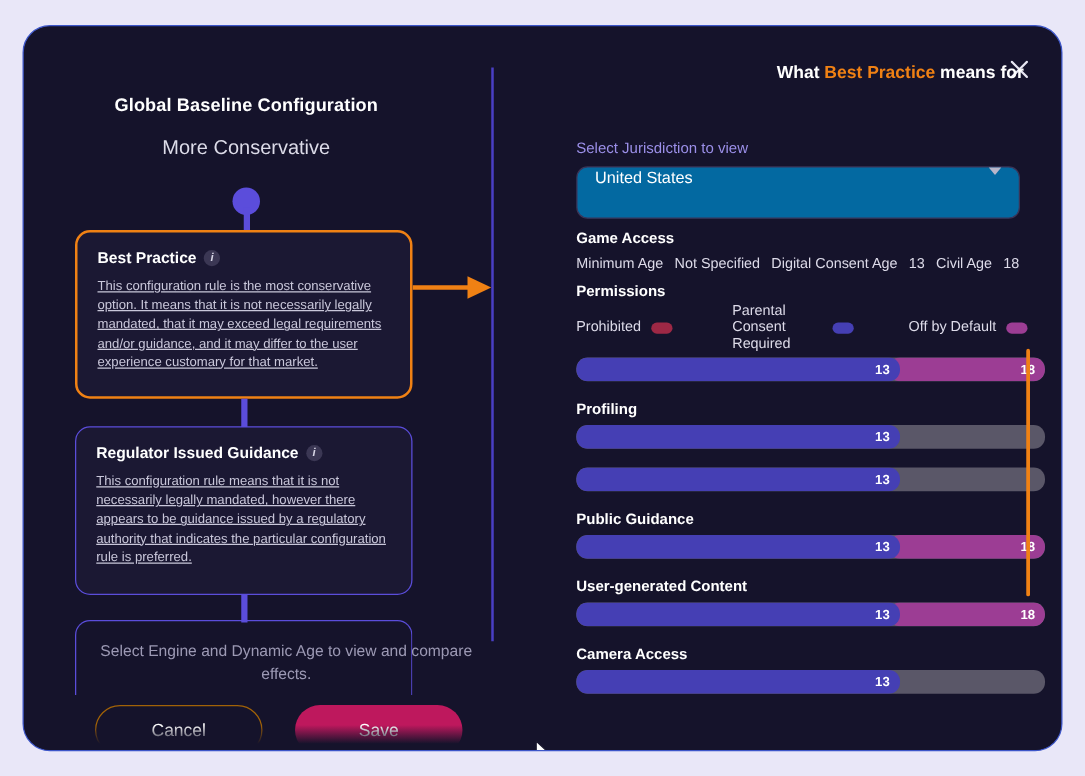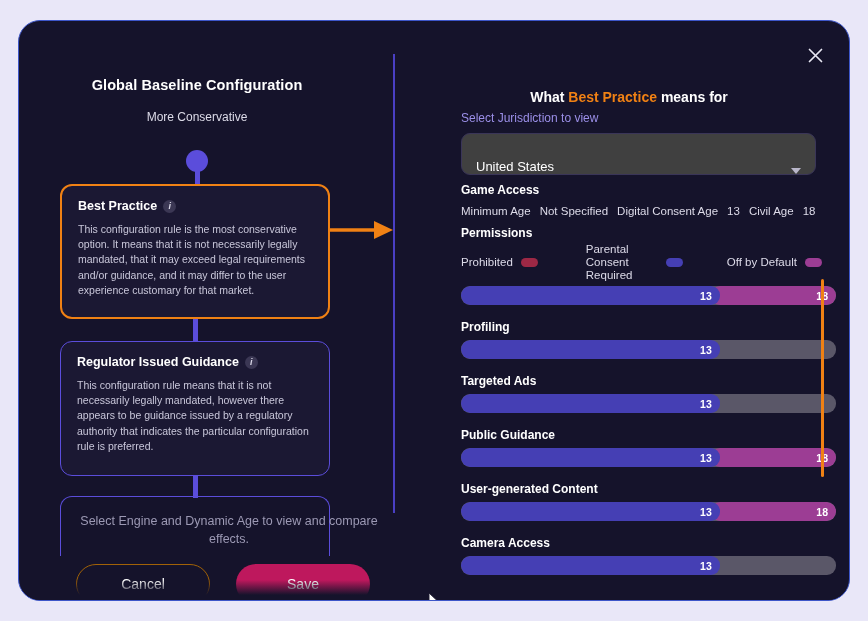--- a/index.html
+++ b/index.html
@@ -39,21 +39,21 @@
     width: 356px; height: 581px; margin-top: 25px;
   }
   #left-title {
     position: absolute; left: 0; top: 31px; width: 356px;
     text-align: center;
     font-size: 14.5px; font-weight: bold; color: #ffffff;
     letter-spacing: .1px;
   }
   #more-conservative {
     position: absolute; left: 0; top: 64px; width: 356px;
-    text-align: center; font-size: 12px; color: #dcdbe8;
+    text-align: center; font-size: 16px; color: #dcdbe8;
   }
   .conn-dot {
     position: absolute;
     width: 22px; height: 22px; border-radius: 50%;
     background: #5b4ddb;
   }
   .conn-line {
     position: absolute; width: 5px; background: #5b4ddb;
   }
   
@@ -77,21 +77,21 @@
     margin-bottom: 9px;
   }
   .info-icon {
     width: 13px; height: 13px; border-radius: 50%;
     background: #3b3754; color: #d8d6e6;
     font-size: 9px; font-weight: bold; font-style: italic;
     display: inline-flex; align-items: center; justify-content: center;
     line-height: 1;
   }
   .card-body {
-    font-size: 10.5px; line-height: 15.2px; color: #c9c7da;
+    font-size: 10.5px; line-height: 15.2px; color: #c9c7da; text-decoration: underline;
   }
   #select-engine-note {
     position: absolute; left: 50px; top: 466px; width: 320px;
     text-align: center; font-size: 12.5px; color: #9c99b4;
     line-height: 18px;
   }
   
   #btn-row { position: absolute; left: 57px; top: 518px; display: flex; gap: 26px; }
   #cancel-button {
     width: 134px; height: 40px; border-radius: 20px;
@@ -112,33 +112,33 @@
   }
   
   #flow-arrow { position: absolute; left: 311px; top: 198px; }
 
   
   #right-panel {
     position: absolute; left: 420px; top: 0; width: 412px; height: 581px;
   }
   #right-title {
     position: absolute; left: 0; top: 28px; width: 380px;
-    text-align: center; font-size: 14px; font-weight: bold; color: #ffffff; margin-top: 40px;
+    text-align: right; font-size: 14px; font-weight: bold; color: #ffffff;
   }
   #right-title .hl { color: #f08114; }
   #jurisdiction-label {
     position: absolute; left: 22px; top: 90px;
     font-size: 12px; color: #9b8fe8;
   }
   #jurisdiction-select {
     position: absolute; left: 22px; top: 112px;
     width: 355px; height: 42px;
     border: 1px solid #3a3558; border-radius: 9px;
-    background: #404040;
-    display: flex; align-items: flex-end; padding: 0 14px;
+    background: #0369a1;
+    display: flex; align-items: flex-start; padding: 0 14px;
     cursor: pointer;
   }
   #jurisdiction-value { font-size: 13px; color: #ffffff; flex: 1; }
   .caret {
     width: 0; height: 0;
     border-left: 5px solid transparent; border-right: 5px solid transparent;
     border-top: 6px solid #b9b6ca;
   }
   .section-head {
     position: absolute; left: 22px;
@@ -295,21 +295,20 @@
               <div class="seg magenta" style="width: calc(31% + 9px); background: rgb(156, 61, 148);">18</div>
             </div>
           </div>
           <div class="bar-group">
             <div class="bar-label">Profiling</div>
             <div class="bar-track">
               <div class="seg blue" style="width: 69%; background: rgb(69, 63, 180); z-index: 2;">13</div>
             </div>
           </div>
           <div class="bar-group">
-            <div class="bar-label">Targeted Ads</div>
             <div class="bar-track">
               <div class="seg blue" style="width: 69%; background: rgb(69, 63, 180); z-index: 2;">13</div>
             </div>
           </div>
           <div class="bar-group">
             <div class="bar-label">Public Guidance</div>
             <div class="bar-track">
               <div class="seg blue" style="width: 69%; background: rgb(69, 63, 180); z-index: 2;">13</div>
               <div class="seg magenta" style="width: calc(31% + 9px); background: rgb(156, 61, 148);">18</div>
             </div>

